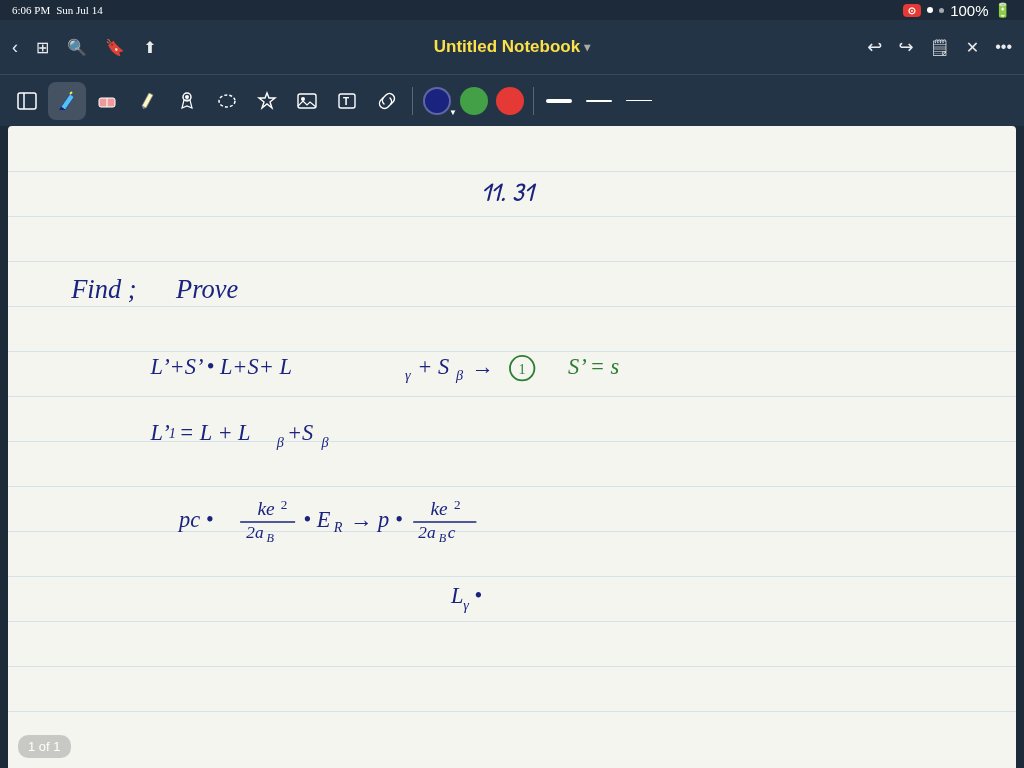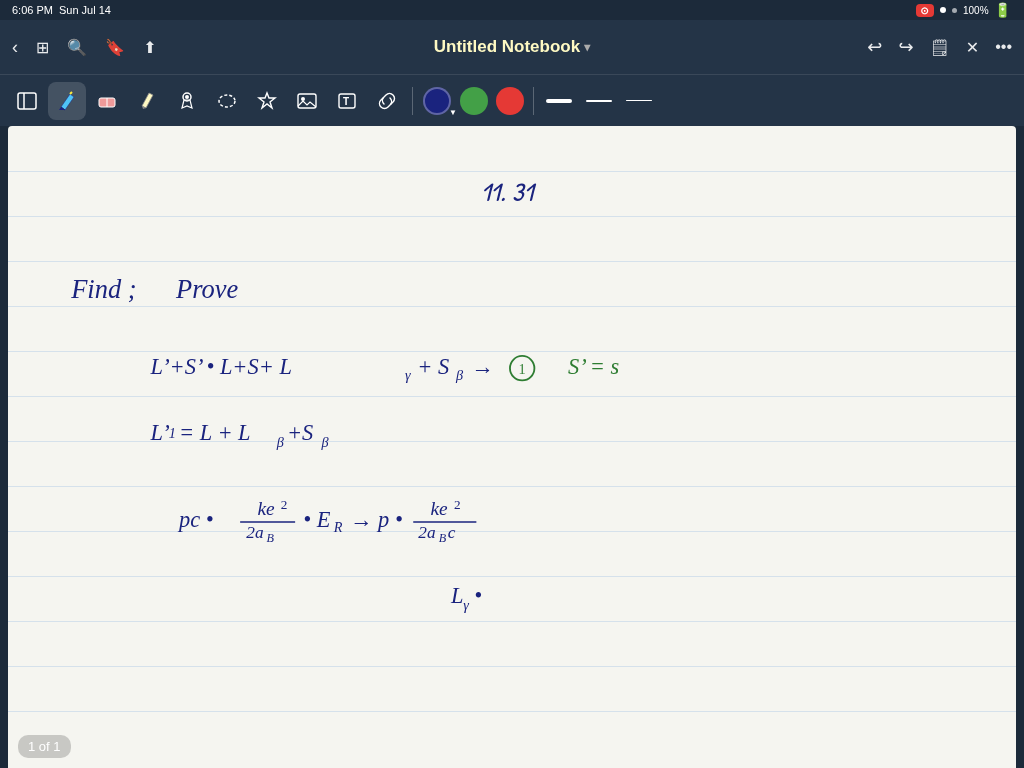--- a/index.html
+++ b/index.html
@@ -16,21 +16,21 @@
     .status-bar {
       background: #1c2a3a;
       height: 20px;
       display: flex;
       align-items: center;
       justify-content: space-between;
       padding: 2px 12px;
       font-size: 11px;
       color: white;
     }
-    .status-left { display: flex; align-items: center; gap: 6px; }
+    .status-left { display: flex; align-items: center; gap: 6px; font-family: Liberation Serif, serif; }
     .status-right { display: flex; align-items: center; gap: 6px; }
     .wifi-dot { width: 6px; height: 6px; border-radius: 50%; background: white; }
     .record-dot {
       background: #e53935;
       border-radius: 4px;
       padding: 1px 5px;
       font-size: 10px;
       font-weight: bold;
       color: white;
     }
@@ -152,35 +152,35 @@
 
 <div class="status-bar">
   <div class="status-left">
     <span>6:06 PM</span>
     <span>Sun Jul 14</span>
   </div>
   <div class="status-right">
     <span class="record-dot">⊙</span>
     <span class="wifi-dot"></span>
     <span class="wifi-dot" style="opacity:0.6;width:5px;height:5px;"></span>
-    <span style="font-size:10px;">100%</span>
+    <span style="font-size:15px;">100%</span>
     <span style="font-size:14px;">🔋</span>
   </div>
 </div>
 
 <div class="nav-bar">
   <div class="nav-left">
     <span class="nav-icon">‹</span>
     <span class="nav-icon" style="font-size:16px;">⊞</span>
     <span class="nav-icon" style="font-size:16px;">🔍</span>
     <span class="nav-icon" style="font-size:16px;">🔖</span>
     <span class="nav-icon" style="font-size:16px;">⬆</span>
   </div>
   <div class="nav-center">
-    <span style="color:#fef9c3;">Untitled Notebook</span>
+    <span style="color:#fde047;">Untitled Notebook</span>
     <span class="chevron-down">▾</span>
   </div>
   <div class="nav-right">
     <span class="nav-icon" style="font-size:18px;">↩</span>
     <span class="nav-icon" style="font-size:18px;">↪</span>
     <span class="nav-icon" style="font-size:16px;">🗒</span>
     <span class="nav-icon" style="font-size:16px;">✕</span>
     <span class="nav-icon" style="font-size:16px;">•••</span>
   </div>
 </div>

